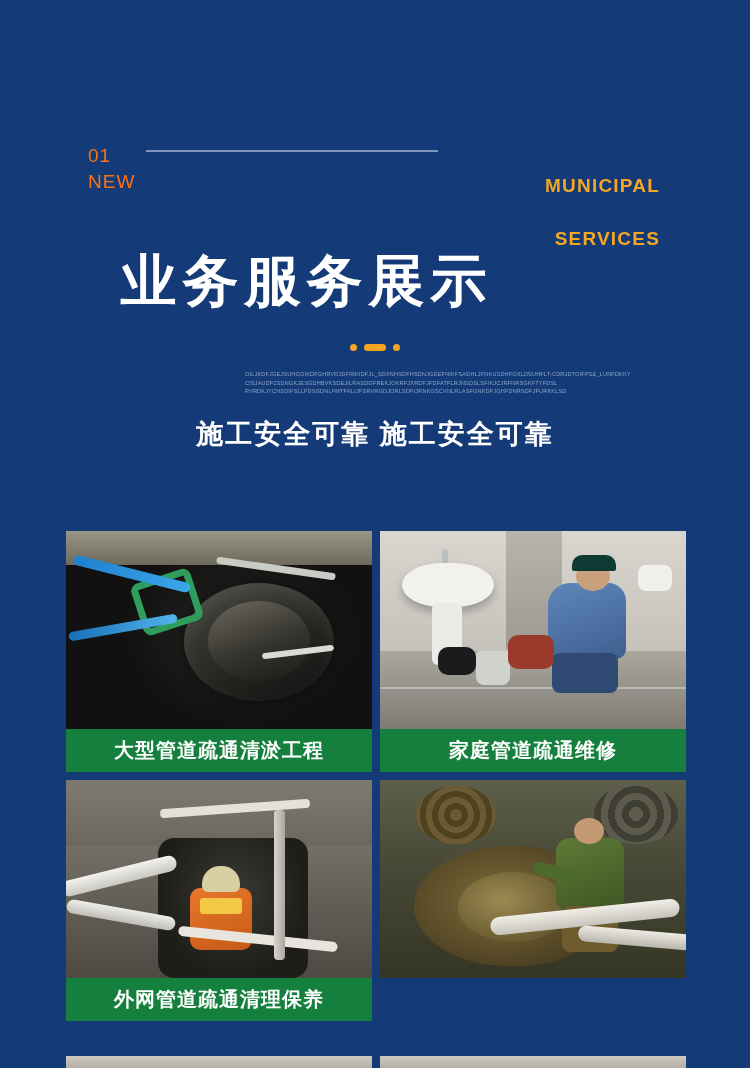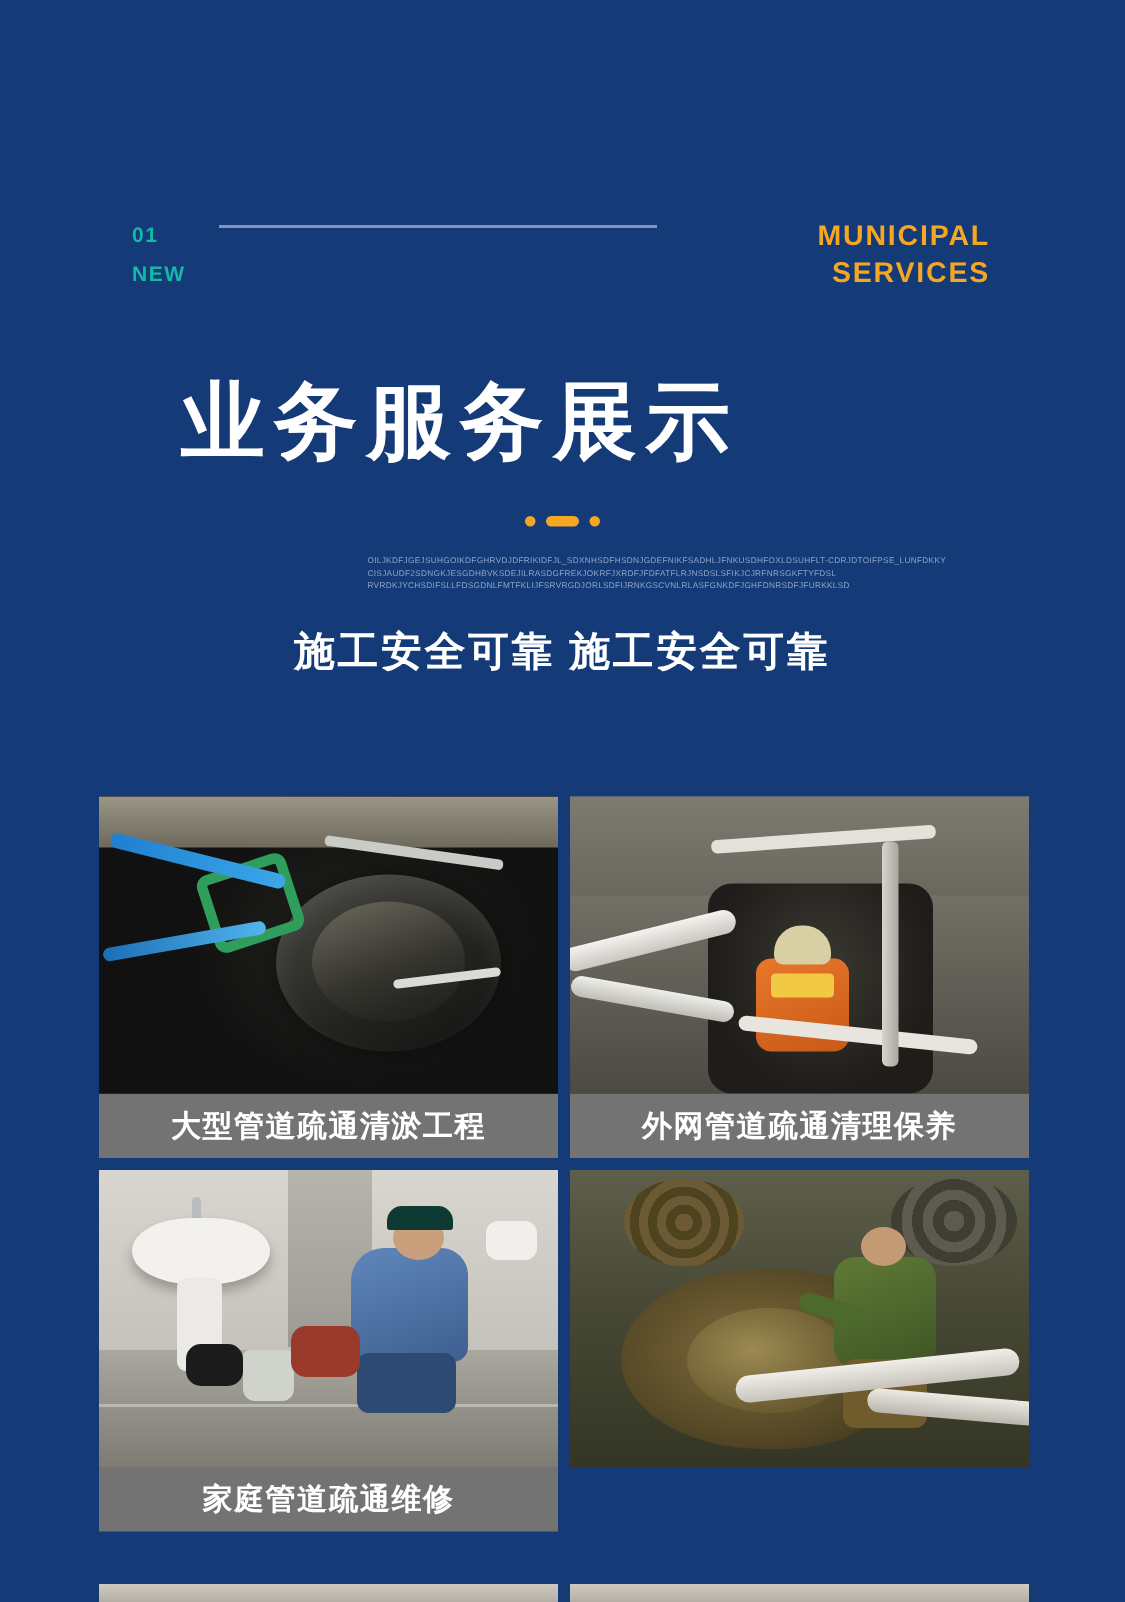--- a/index.html
+++ b/index.html
@@ -17,23 +17,23 @@
 
   
   .header {
     position: relative;
     height: 210px;
   }
   .num-block {
     position: absolute;
     left: 88px;
     top: 143px;
-    color: #14b8a6;
-    font-weight: bold;
-    font-size: 14px;
+    color: #f97316;
+    font-weight: normal;
+    font-size: 19px;
     letter-spacing: 1px;
     line-height: 26px;
   }
   .num-block .n-01 { display: block; }
   .num-block .n-new { display: block; }
 
   .head-rule {
     position: absolute;
     left: 146px;
     top: 150px;
@@ -46,21 +46,21 @@
     position: absolute;
     right: 90px;
     top: 145px;
     text-align: right;
     color: #f5a623;
     font-weight: bold;
     font-size: 19px;
     letter-spacing: 1.2px;
     line-height: 25px;
   }
-  .muni span { display: block; }
+  .muni span { display: block; margin-top: 28px; }
 
   
   .main-title {
     position: absolute;
     left: 0;
     top: 246px;
     width: 613px;
     text-align: center;
     color: #ffffff;
     font-size: 56px;
@@ -136,21 +136,21 @@
   }
   .photo {
     width: 306px;
     height: 198px;
     position: relative;
     overflow: hidden;
     background: #6a6f62;
   }
   .caption {
     height: 43px;
-    background: #737373;
+    background: #15803d;
     color: #ffffff;
     font-size: 20px;
     font-weight: bold;
     letter-spacing: 1px;
     display: flex;
     align-items: center;
     justify-content: center;
   }
 
   
@@ -413,36 +413,20 @@
       <div class="ph-layer gray-top"></div>
       <div class="ring"></div>
       <div class="ring2"></div>
       <div class="bar"></div>
       <div class="clamp"></div>
       <div class="hose"></div>
       <div class="hose2"></div>
       <div class="white"></div>
     </div>
     <div class="caption">大型管道疏通清淤工程</div>
-  </div>
-
-  <div class="card">
-    <div class="photo p3">
-      <div class="road"></div>
-      <div class="hole"></div>
-      <div class="worker-body"></div>
-      <div class="vest"></div>
-      <div class="worker-head"></div>
-      <div class="pipeA"></div>
-      <div class="pipeB"></div>
-      <div class="frame"></div>
-      <div class="frame2"></div>
-      <div class="post"></div>
-    </div>
-    <div class="caption">外网管道疏通清理保养</div>
   </div>
 
   <div class="card">
     <div class="photo p2">
       <div class="wall"></div>
       <div class="floor"></div>
       <div class="tile"></div>
       <div class="door"></div>
       <div class="urinal"></div>
       <div class="faucet"></div>
@@ -453,20 +437,36 @@
       <div class="worker-body"></div>
       <div class="worker-head"></div>
       <div class="cap"></div>
       <div class="leg"></div>
       <div class="tool"></div>
     </div>
     <div class="caption">家庭管道疏通维修</div>
   </div>
 
   <div class="card">
+    <div class="photo p3">
+      <div class="road"></div>
+      <div class="hole"></div>
+      <div class="worker-body"></div>
+      <div class="vest"></div>
+      <div class="worker-head"></div>
+      <div class="pipeA"></div>
+      <div class="pipeB"></div>
+      <div class="frame"></div>
+      <div class="frame2"></div>
+      <div class="post"></div>
+    </div>
+    <div class="caption">外网管道疏通清理保养</div>
+  </div>
+
+  <div class="card">
     <div class="photo p4">
       <div class="lid"></div>
       <div class="lid2"></div>
       <div class="sludge"></div>
       <div class="sludge2"></div>
       <div class="worker-body"></div>
       <div class="worker-head"></div>
       <div class="leg"></div>
       <div class="arm"></div>
       <div class="hose"></div>

